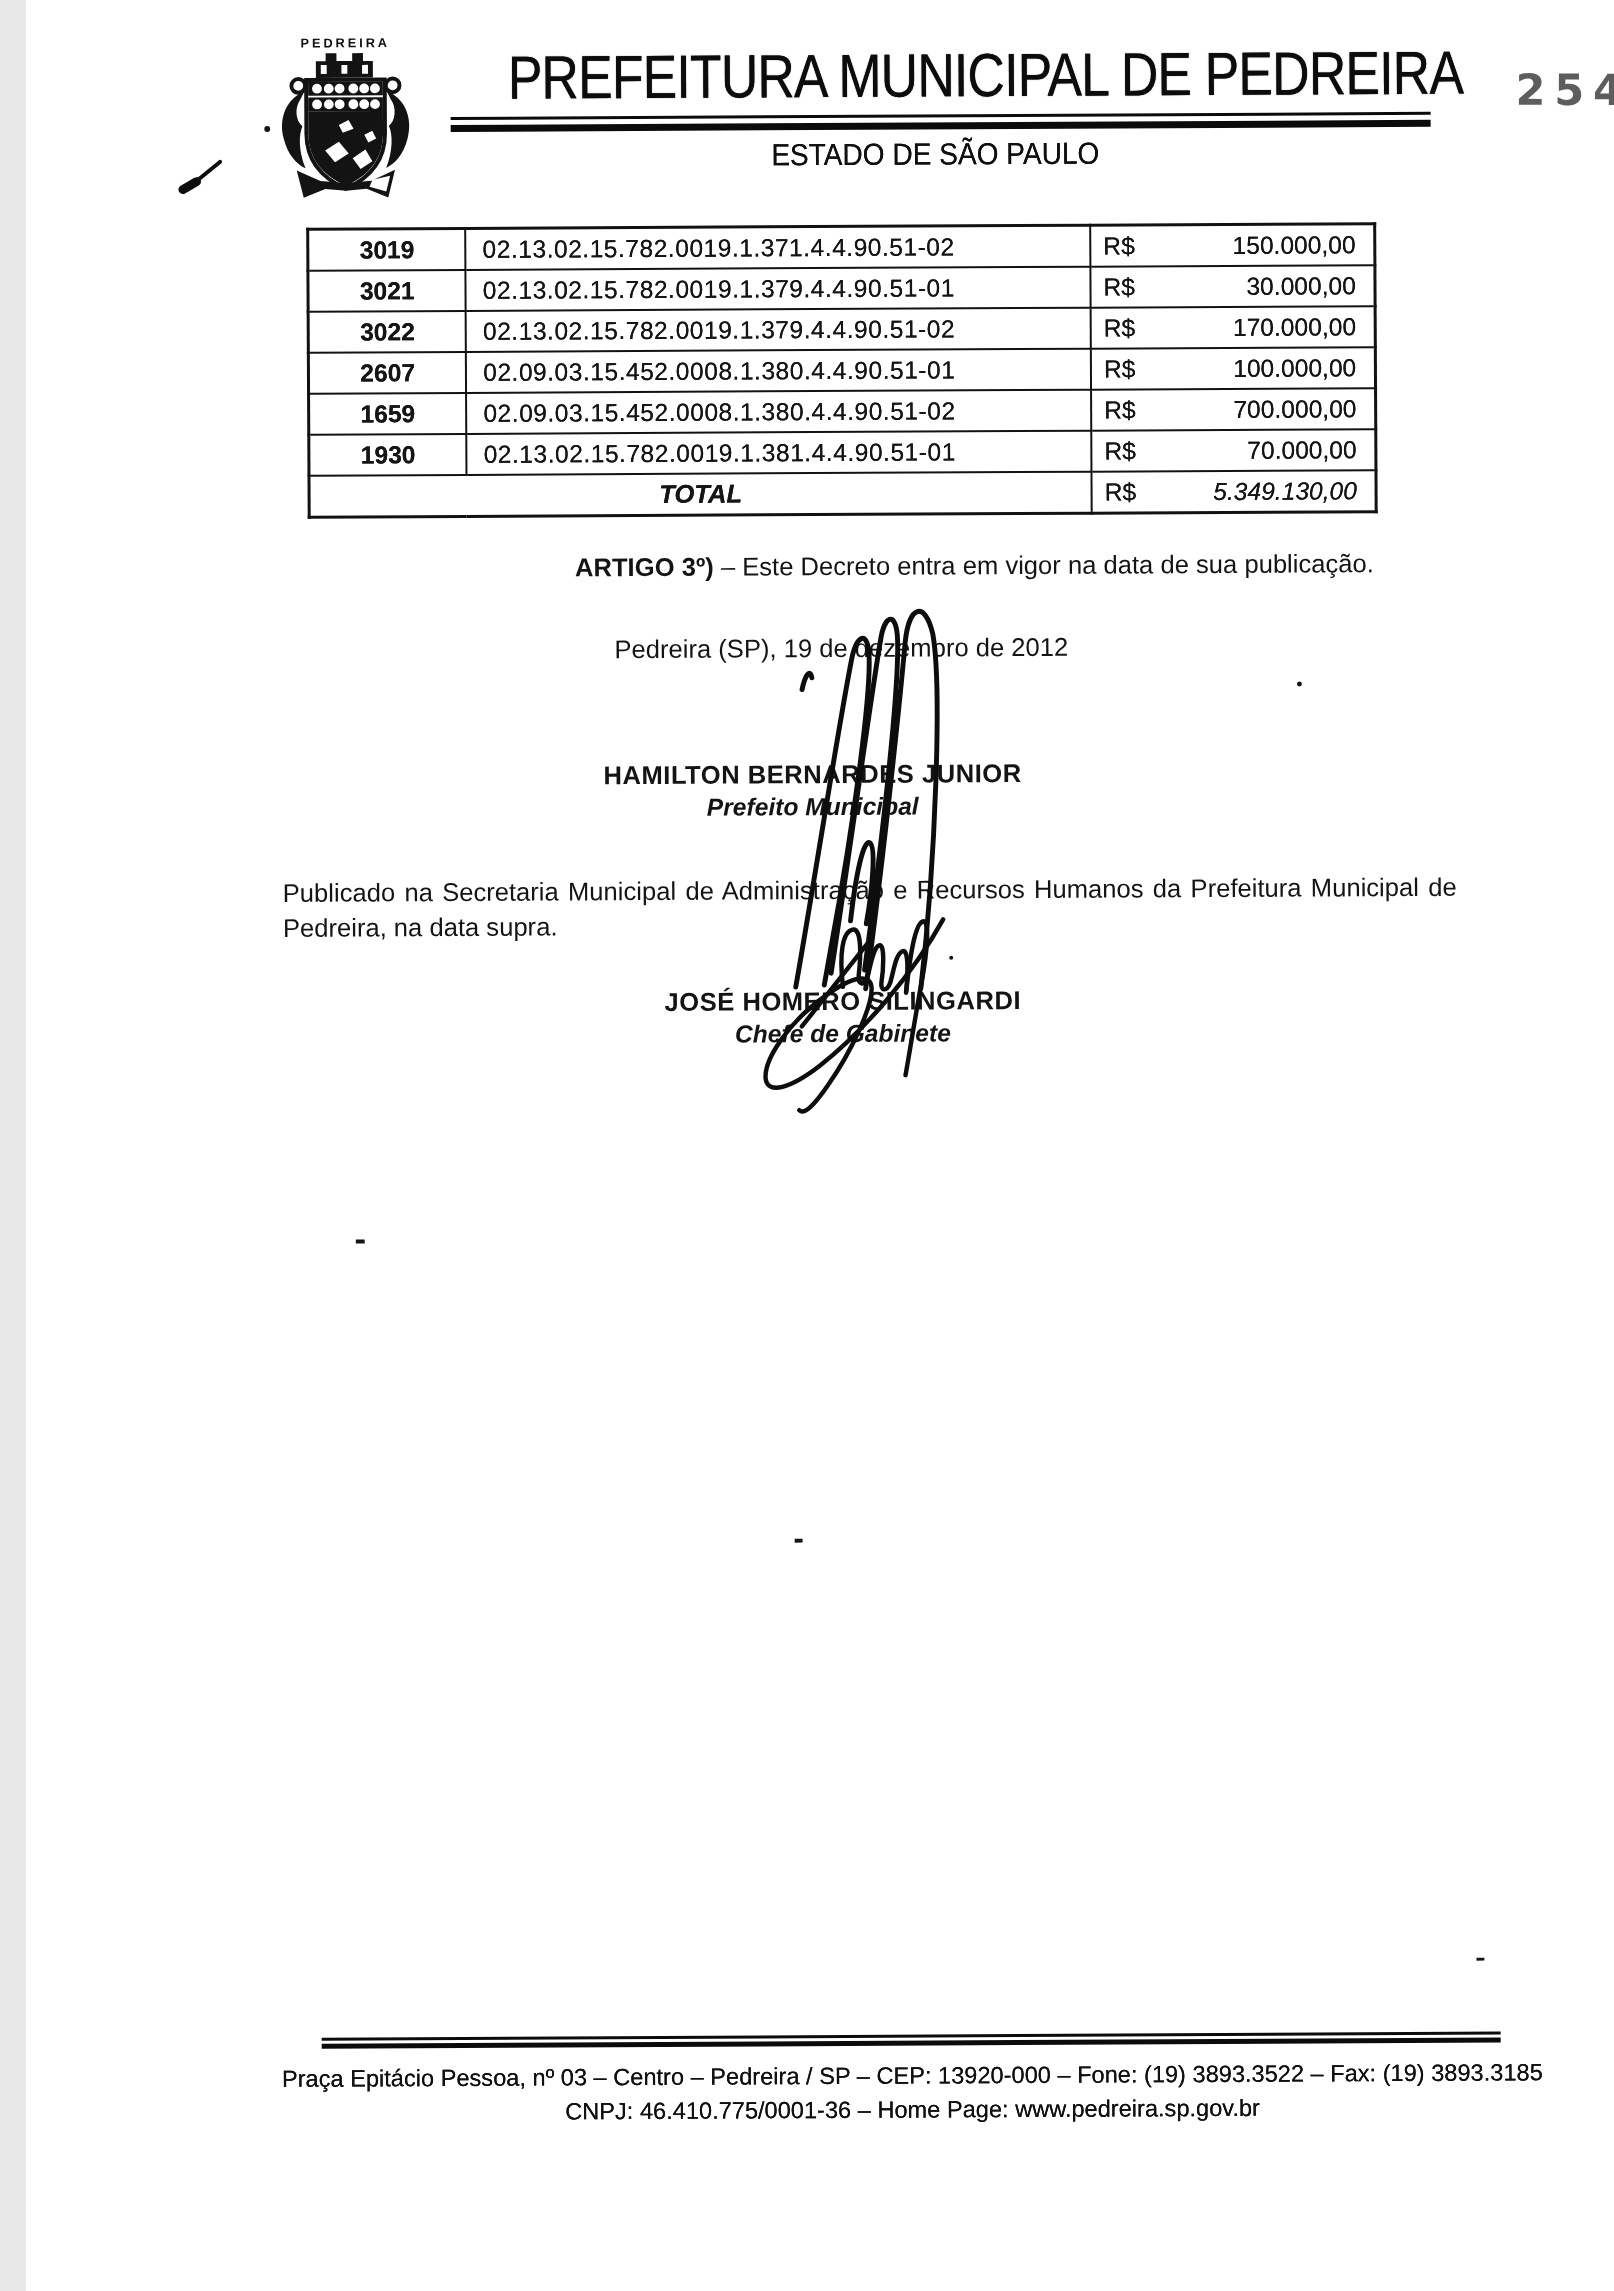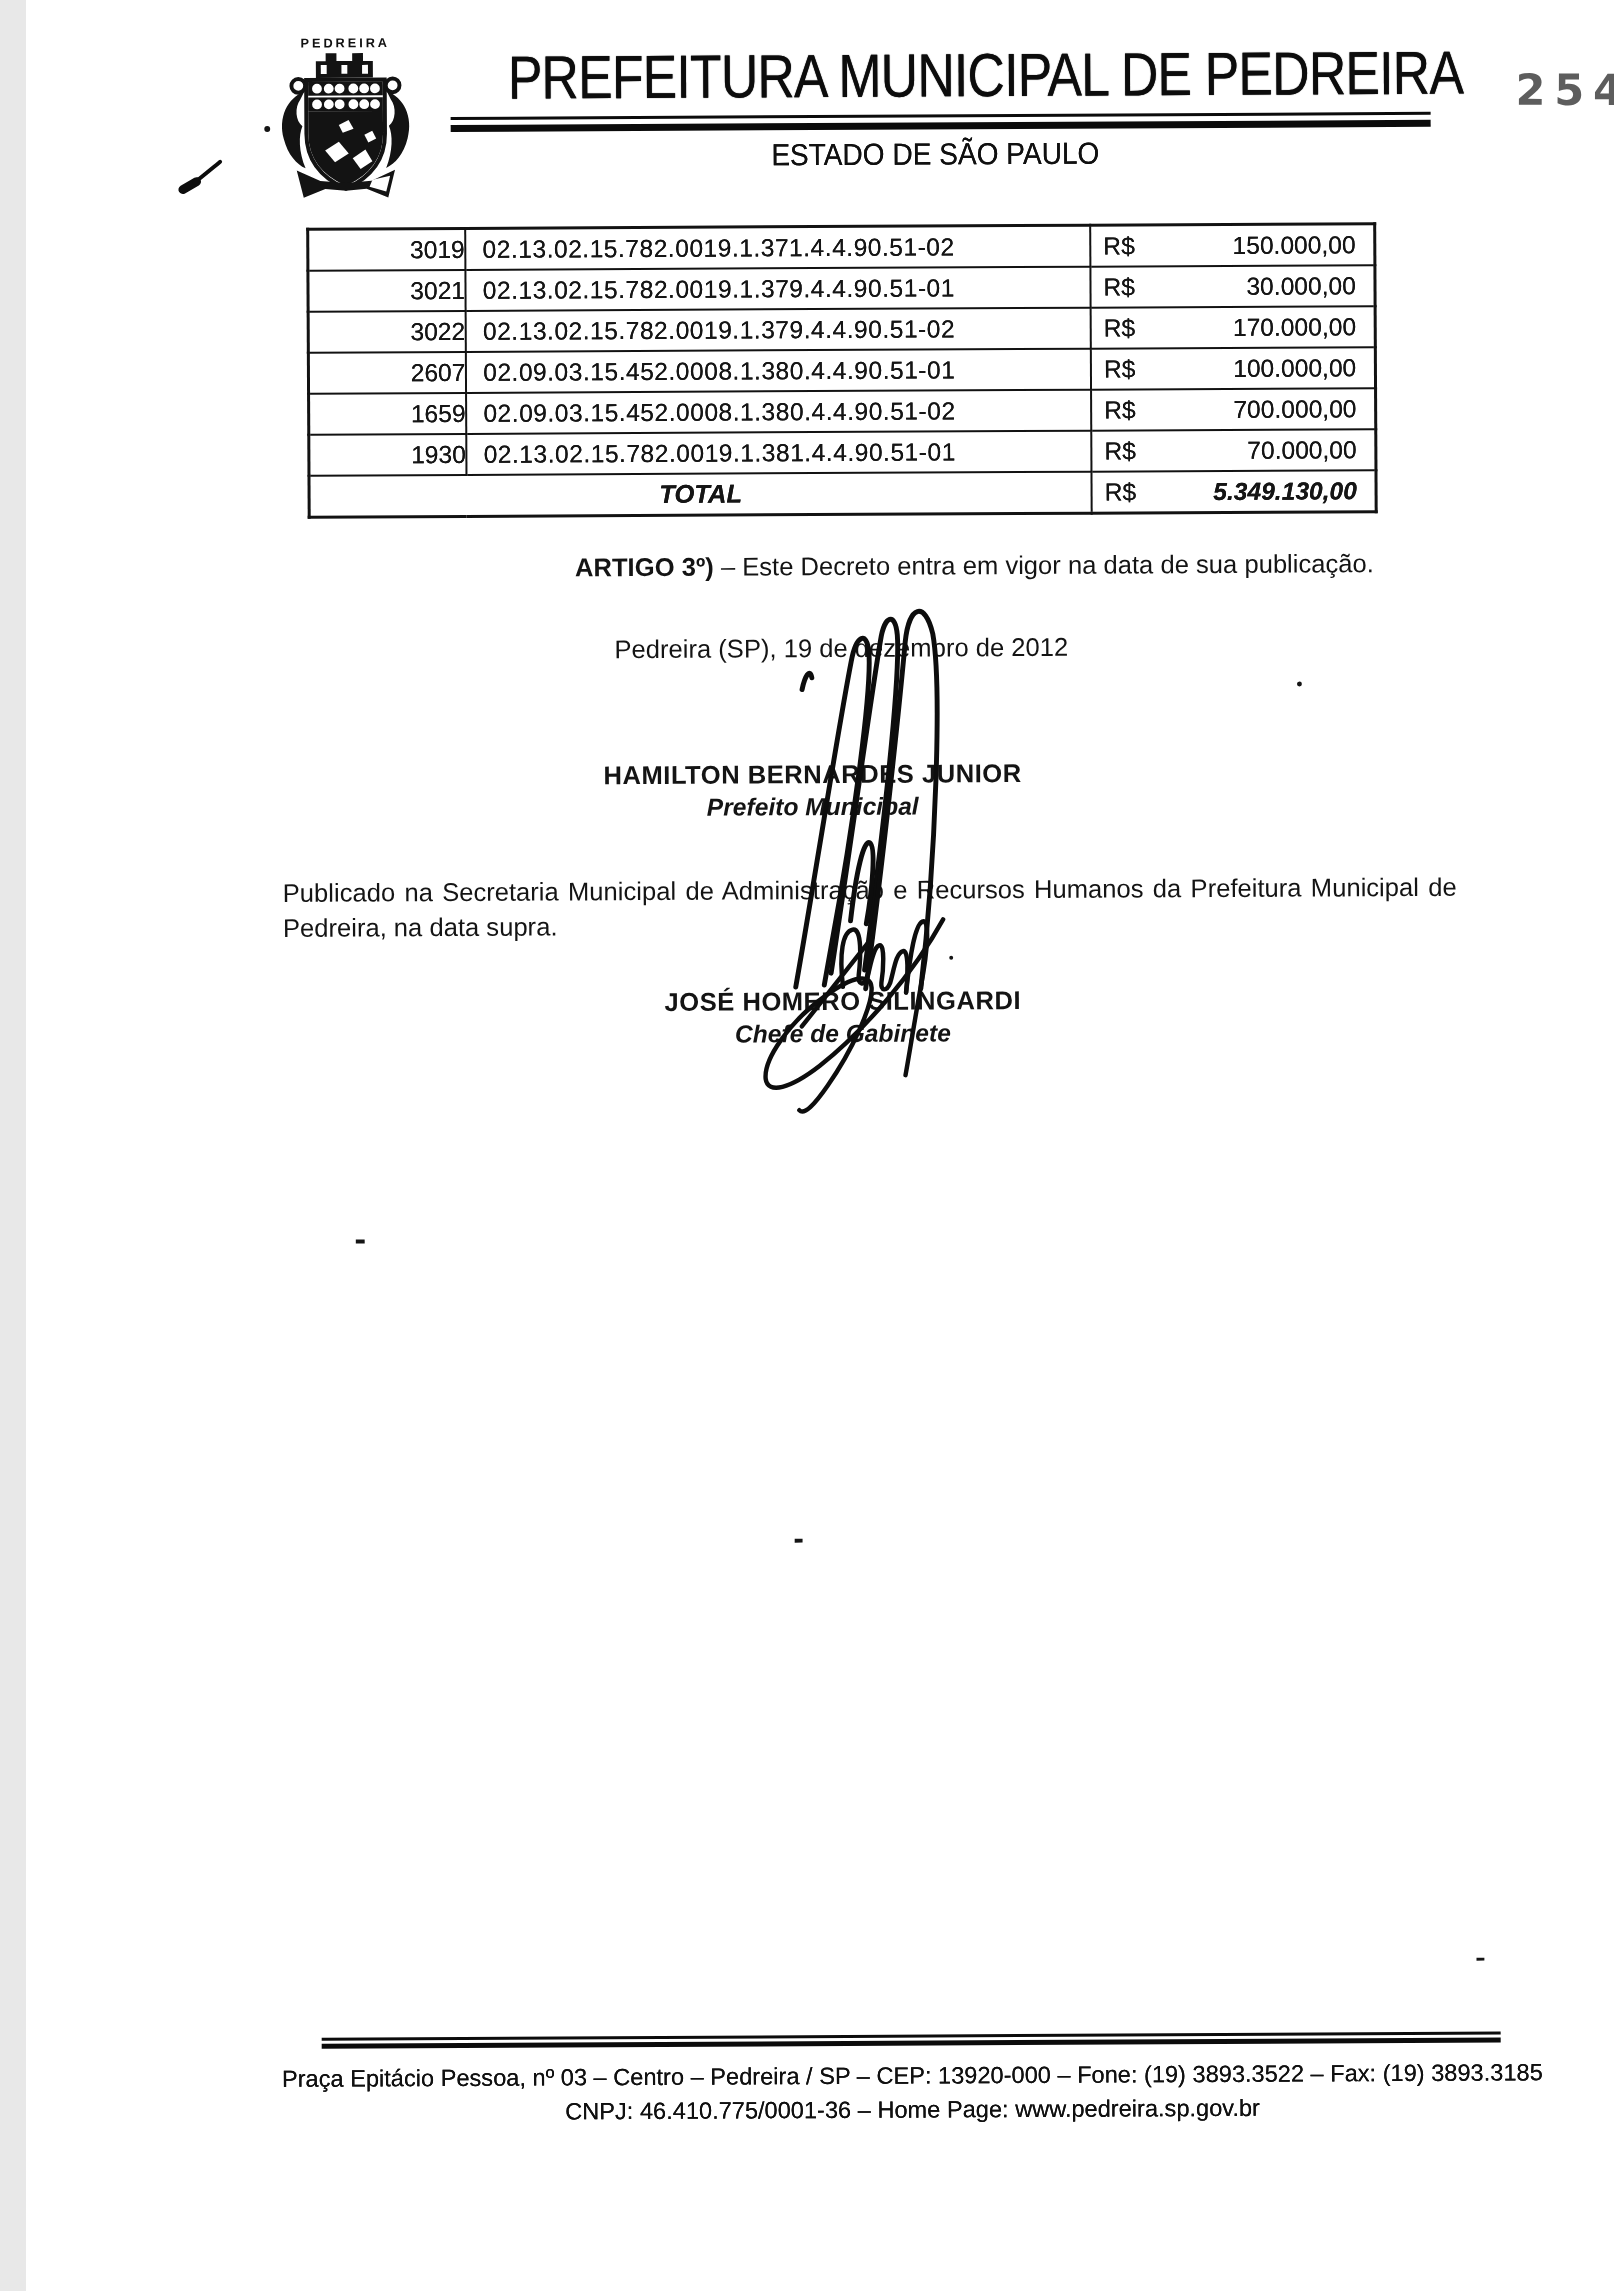--- a/index.html
+++ b/index.html
@@ -55,27 +55,27 @@
     left:285px;top:225px;width:1070px;
     border-collapse:collapse;
     font-size:24.6px;color:#151515;
     text-shadow:0 0 0.5px #151515;
   }
   .budget-table td{
     border:2px solid #121212;
     height:39px;padding:0;
   }
   .budget-table{border:3px solid #121212;}
-  td.c-ref{width:161px;text-align:right;}
+  td.c-ref{width:161px;text-align:center;font-weight:bold;}
   td.c-code{width:616px;padding-left:15.8px;letter-spacing:0.5px;}
   td.c-money{width:286px;}
   .money{display:flex;justify-content:space-between;align-items:center;padding:0 17.7px 0 11.8px;}
   .total-label{text-align:center;font-weight:700;font-style:italic;font-size:25.6px;}
   .total-money .cur{font-weight:400;}
-  .total-money .val{font-weight:700;font-style:italic;}
+  .total-money .val{font-weight:400;font-style:italic;}
 
   
   .artigo{left:552px;top:552px;width:847px;font-size:25.6px;white-space:nowrap;}
   .artigo b{font-weight:700;text-align:right;}
   .date-line{left:591px;top:634px;font-size:25.6px;white-space:nowrap;}
   .signer{width:591px;text-align:center;}
   .signer .name{font-size:25.6px;font-weight:700;letter-spacing:0.5px;}
   .signer .role{font-size:24.6px;font-weight:700;font-style:italic;margin-top:3.9px;}
   .signer1{left:493px;top:760px;}
   .signer2{left:522px;top:987px;}

